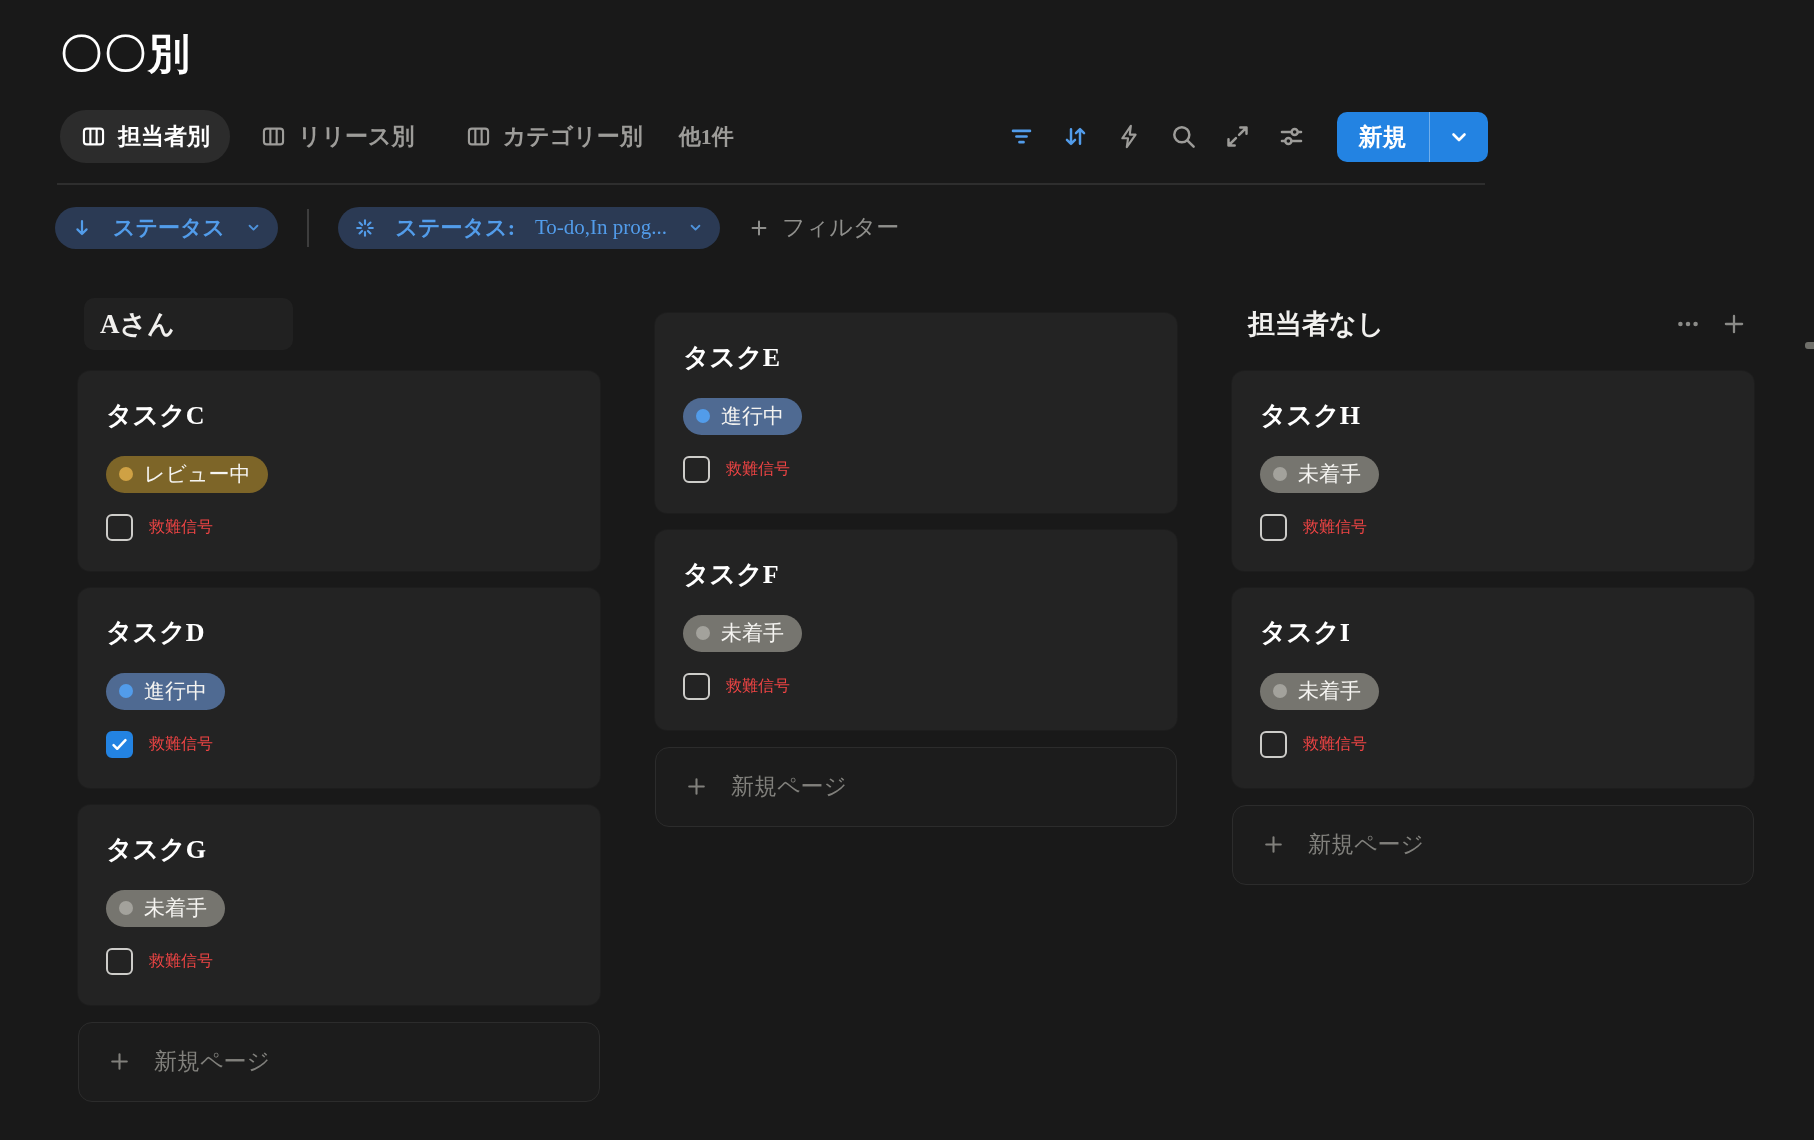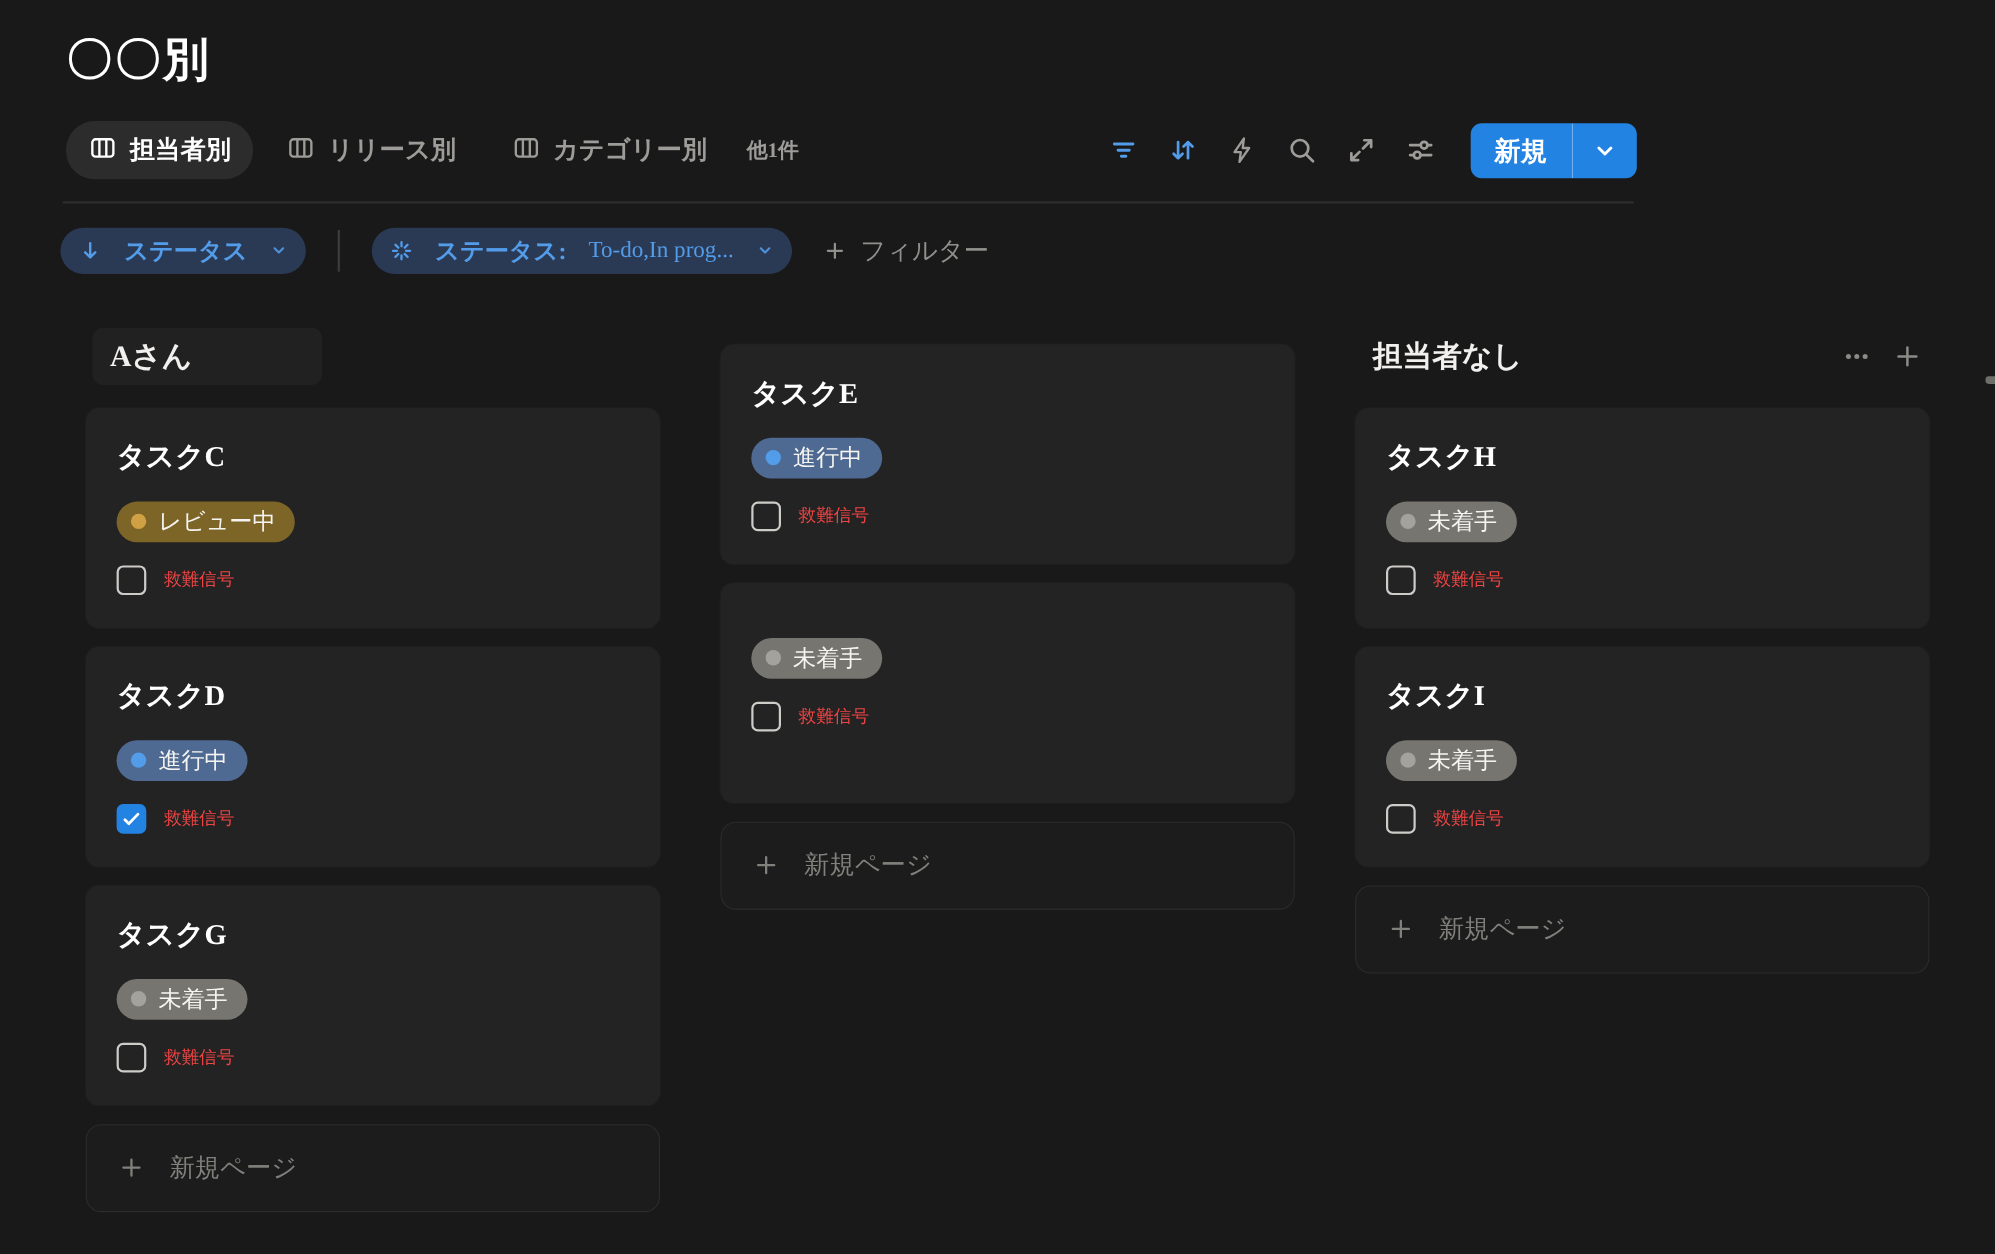--- a/index.html
+++ b/index.html
@@ -12,27 +12,27 @@
     color:#fff;
     overflow:hidden;
   }
   
   .header { padding:26px 0 0 60px; }
   .page-title { font-size:42px; font-weight:700; color:#ffffff; letter-spacing:2px; }
 
   .toolbar { margin-top:28px; width:1428px; display:flex; align-items:center; }
   .tabs { display:flex; align-items:center; gap:10px; }
   .tab {
-    display:flex; gap:11px;
+    display:flex; align-items:center; gap:11px;
     padding:11px 20px; border-radius:26px;
     color:#9d9c99; font-size:23px; font-weight:600; cursor:pointer; white-space:nowrap;
   }
   .tab.selected { background:#2c2c2c; color:#ffffff; }
   .tab svg { width:27px; height:27px; flex:0 0 auto; }
-  .more-tabs { margin-left:16px; font-size:19px; font-weight:600; color:#9d9c99; cursor:pointer; }
+  .more-tabs { margin-left:16px; font-size:22px; font-weight:600; color:#9d9c99; cursor:pointer; }
 
   .toolbar-right { margin-left:auto; display:flex; align-items:center;justify-content:flex-end; }
   .tbtn {
     width:54px; height:44px; display:flex; align-items:center; justify-content:center;
     color:#9d9c99; cursor:pointer; border-radius:8px;
   }
   .tbtn.blue { color:var(--blue-text,#529cea); }
   .tbtn svg { width:27px; height:27px; }
 
   .new-btn {
@@ -301,20 +301,21 @@
     </div>
     <div class="check-row">
       <span class="checkbox">
         
       </span>
       <span class="check-label">救難信号</span>
     </div>
   </div>
 
   <div class="card">
+    <div class="card-title">タスクF</div>
     <div class="badge badge--todo">
       <span class="dot"></span>
       <span>未着手</span>
     </div>
     <div class="check-row">
       <span class="checkbox">
         
       </span>
       <span class="check-label">救難信号</span>
     </div>

